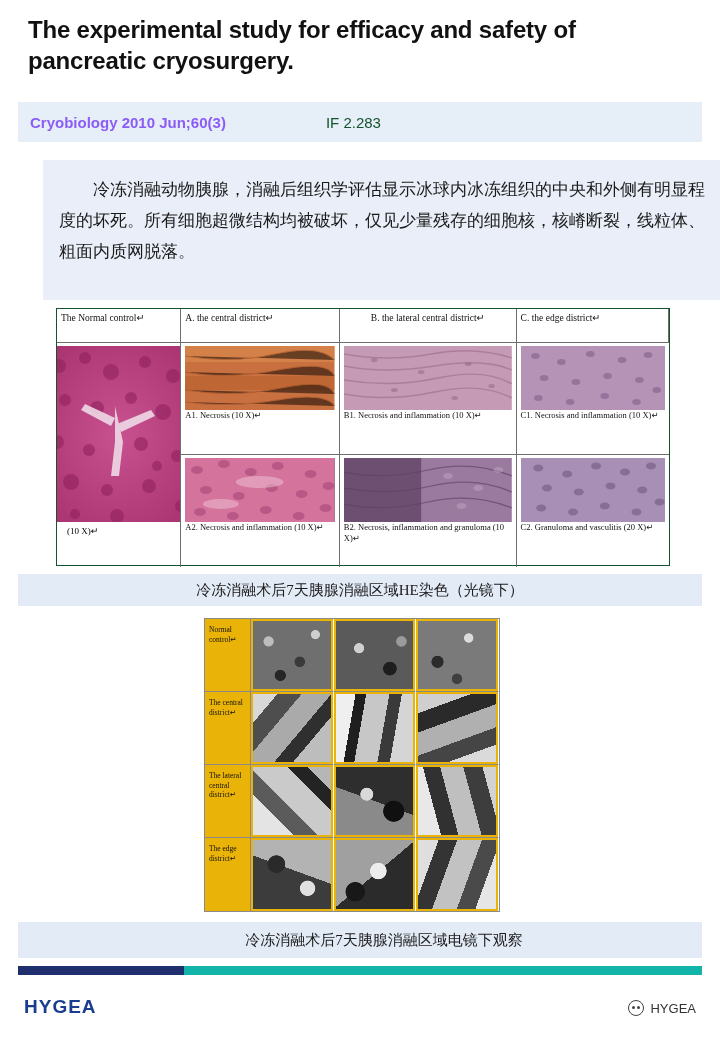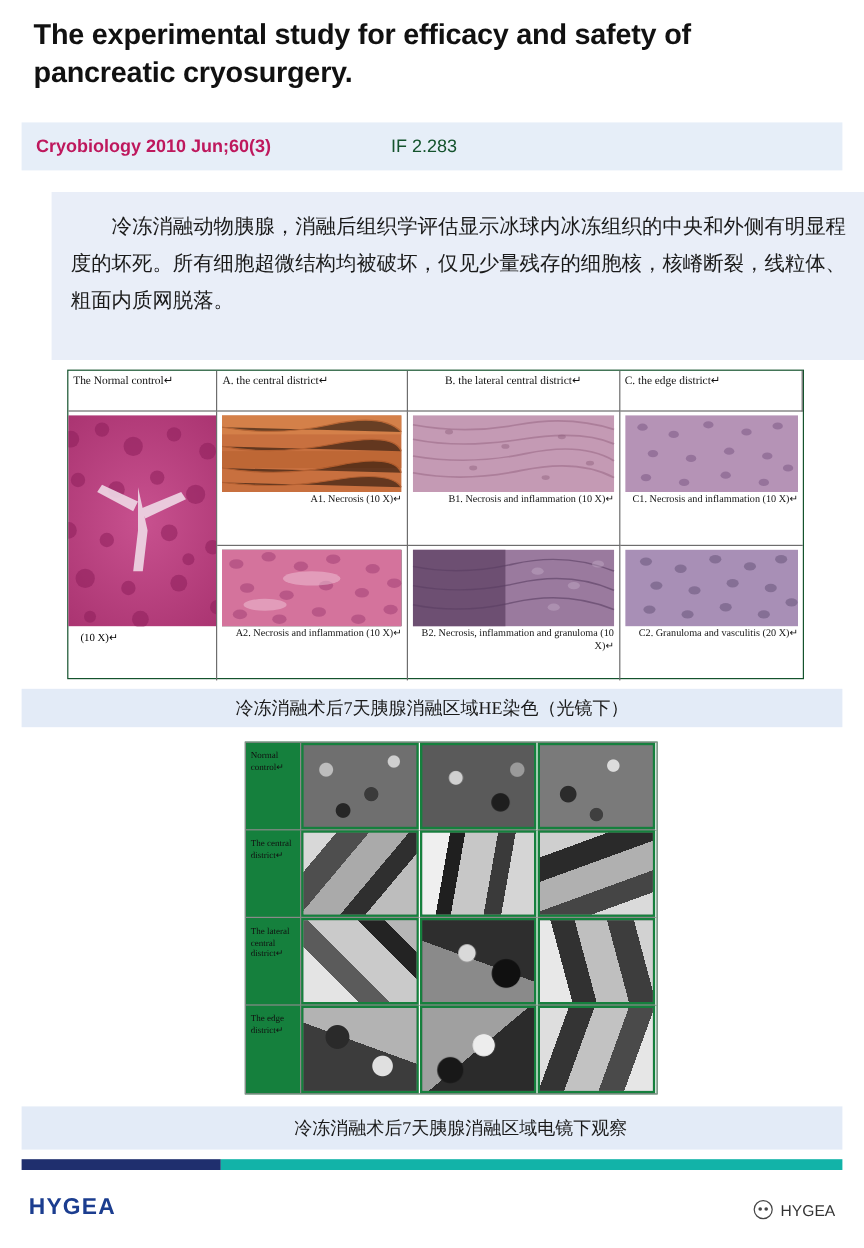--- a/index.html
+++ b/index.html
@@ -31,21 +31,21 @@
     left: 18px; top: 102px;
     width: 684px; height: 40px;
     background: #e6eef8;
     display: flex;
     align-items: center;
   }
   .journal-ref {
     margin-left: 12px;
     font-size: 15px;
     font-weight: bold;
-    color: #be185d;
+    color: #8b5cf6;
   }
   .journal-if {
     margin-left: 100px;
     font-size: 15px;
     font-weight: normal;
     color: #14532d;
   }
   
   .abstract {
     position: absolute;
@@ -83,21 +83,21 @@
   .fig1 .hdr {
     font-size: 9.5px;
     color: #111;
     font-family: "Liberation Serif", serif;
     line-height: 12px;
   }
   .fig1 .hdr.center { text-align: center; }
   .cap {
     font-size: 8.5px;
     font-family: "Liberation Serif", serif;
-    text-align: right;
+    text-align: left;
     color: #111;
     line-height: 11px;
   }
   .micro {
     width: 100%;
     height: 64px;
     display: block;
   }
   .normal-cell {
     grid-row: 2 / span 2;
@@ -125,23 +125,23 @@
     font-size: 15px;
     color: #1a1a1a;
     font-family: Liberation Serif, serif;
   }
   #capbar1 { left: 18px; top: 574px; width: 684px; height: 32px; }
   #capbar2 { left: 18px; top: 922px; width: 684px; height: 36px; padding-left: 48px; }
   
   .fig2 {
     position: absolute;
     left: 204px; top: 618px;
-    width: 344px; height: 294px;
+    width: 296px; height: 294px;
     border: 1px solid #8a8a8a;
-    background: #15803d;
+    background: #eab308;
     display: grid;
     grid-template-columns: 46px 1fr 1fr 1fr;
     grid-template-rows: 1fr 1fr 1fr 1fr;
   }
   .fig2 .rh {
     border-right: 1px solid #8a8a8a;
     border-bottom: 1px solid #8a8a8a;
     font-size: 7.5px;
     font-family: "Liberation Serif", serif;
     color: #111;

